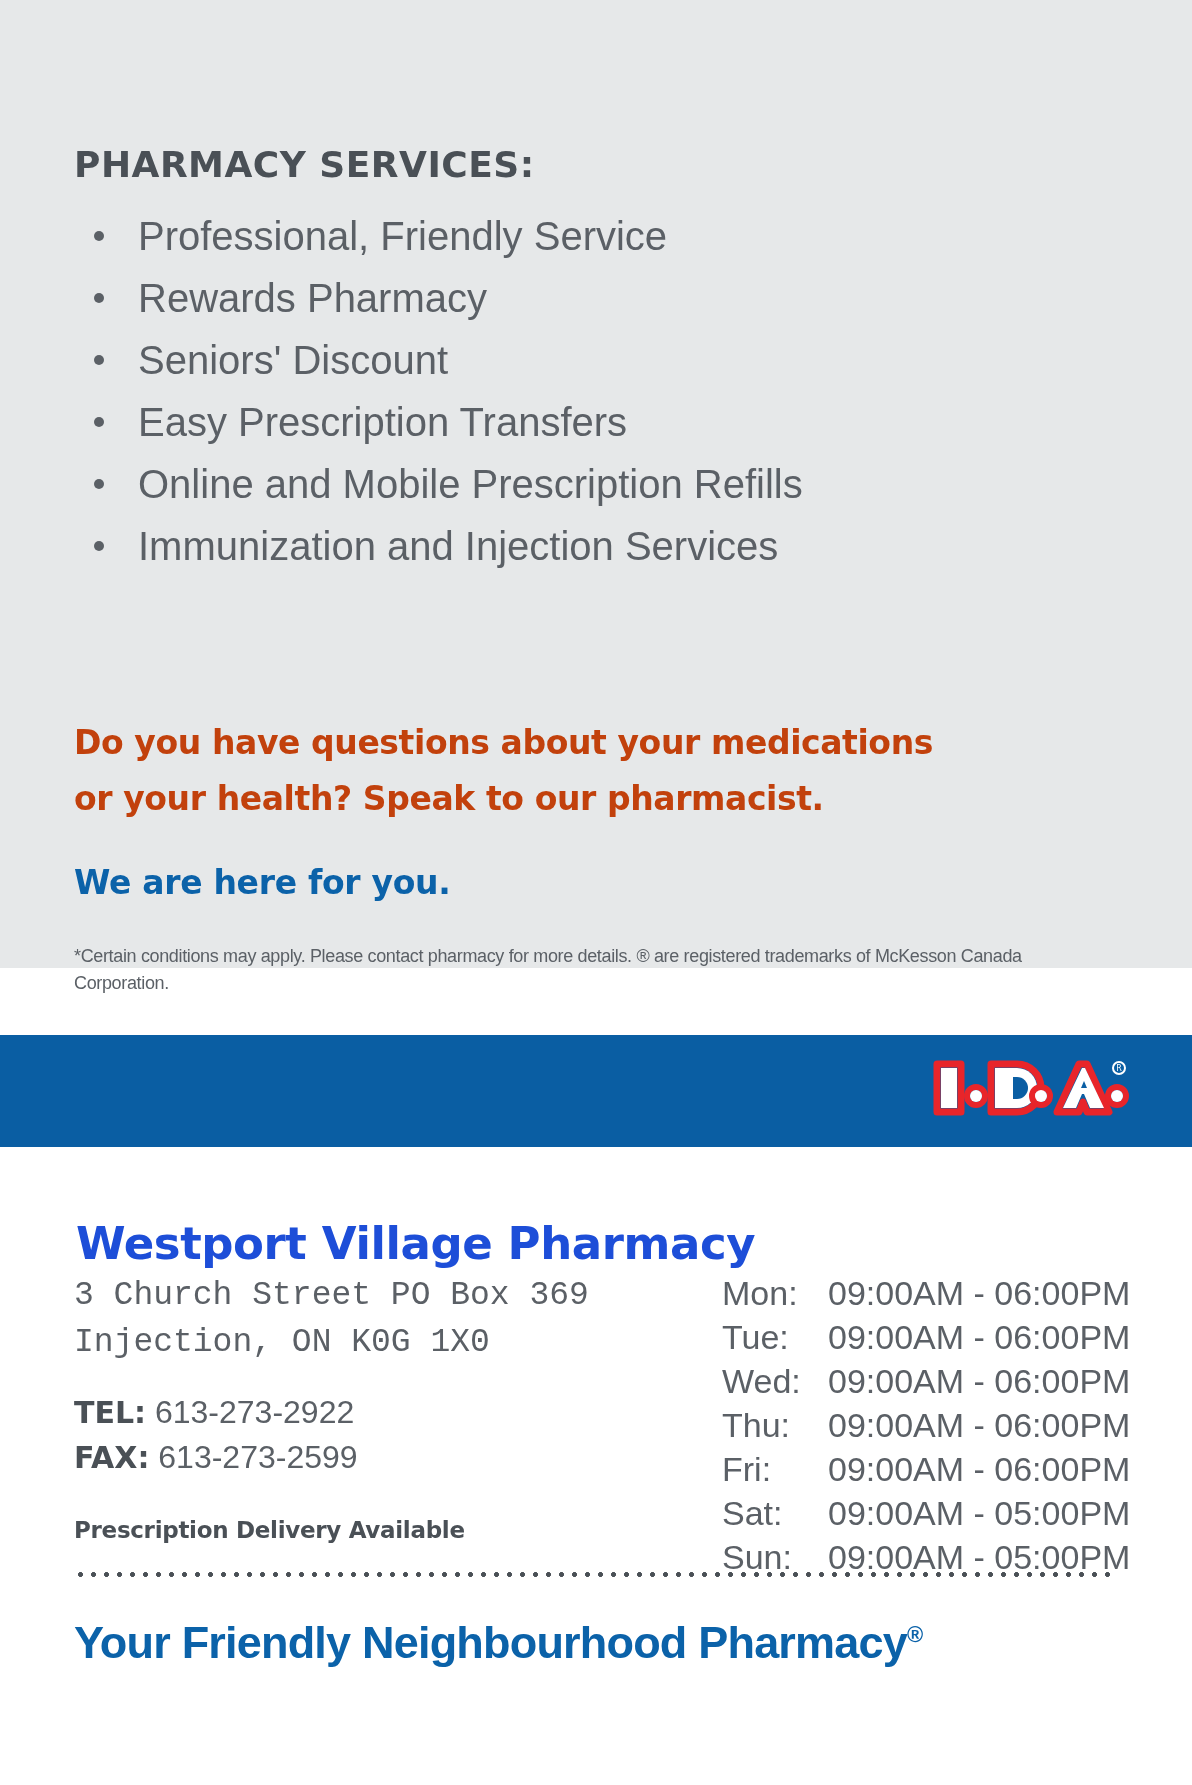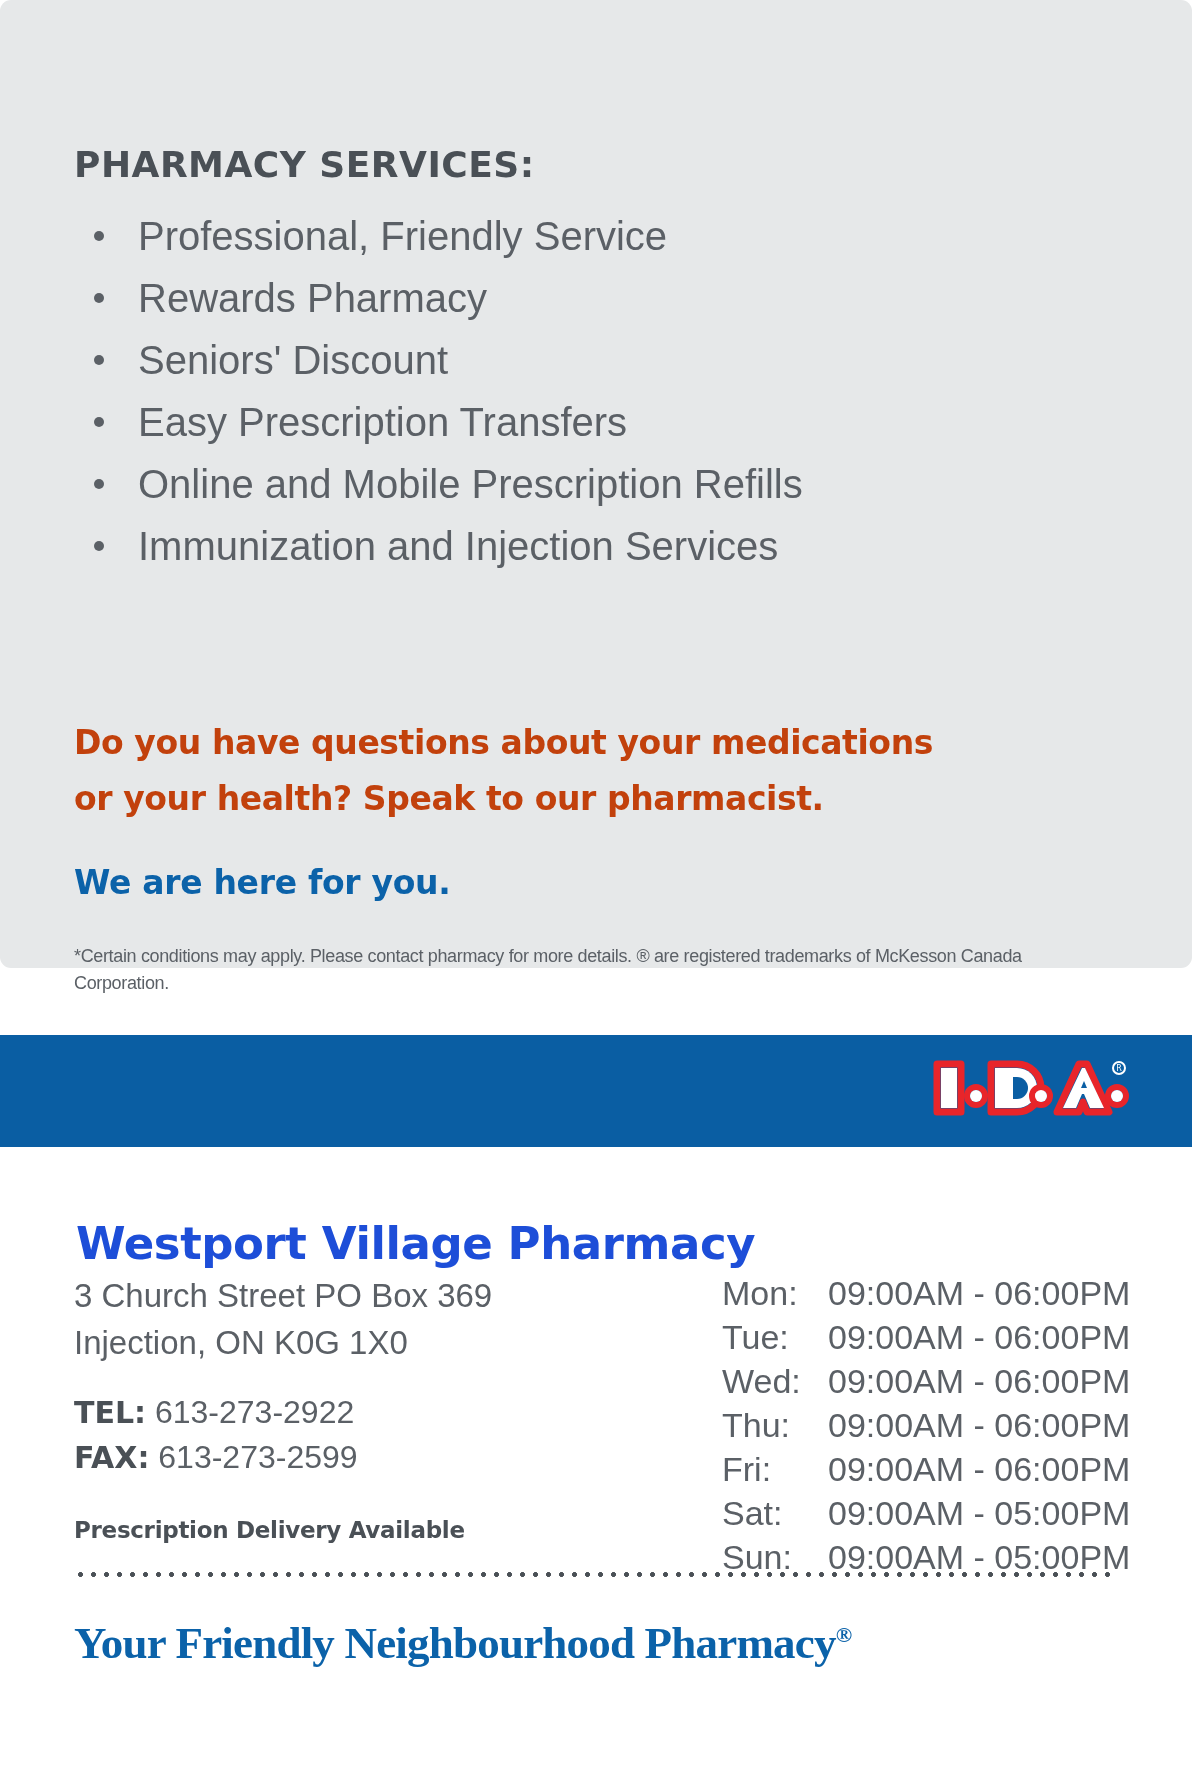--- a/index.html
+++ b/index.html
@@ -24,21 +24,20 @@
   
   .services-panel {
     position: absolute;
     left: 0;
     top: 0;
     width: 1192px;
     height: 968px;
     background: #e6e8e9;
     box-sizing: border-box;
     padding: 8px;
-    border-radius: 11px;
   }
 
   .services-title {
     position: absolute;
     left: 74px;
     top: 120px;
     font-size: 36px;
     font-weight: bold;
     letter-spacing: 0.5px;
     color: #4a5056;
@@ -155,21 +154,21 @@
     white-space: nowrap;
   }
 
   .address {
     position: absolute;
     left: 74px;
     top: 125px;
     font-size: 33px;
     line-height: 47px;
     color: #5b6066;
-    font-family: Liberation Sans, sans-serif;
+    font-family: Liberation Mono, monospace;
     white-space: nowrap;
   }
 
   .phones {
     position: absolute;
     left: 74px;
     top: 243px;
     font-size: 32px;
     line-height: 45px;
     color: #5b6066;
@@ -224,21 +223,21 @@
     background-repeat: repeat-x;
   }
 
   .tagline {
     position: absolute;
     left: 74px;
     top: 470px;
     font-size: 45px;
     font-weight: bold;
     color: #0b62a9;
-    font-family: Liberation Serif, serif;
+    font-family: Liberation Sans, sans-serif;
     letter-spacing: -0.8px;
     white-space: nowrap;
   }
   .tagline .reg {
     font-size: 22px;
     vertical-align: super;
   }
 </style>
 </head>
 <body>

